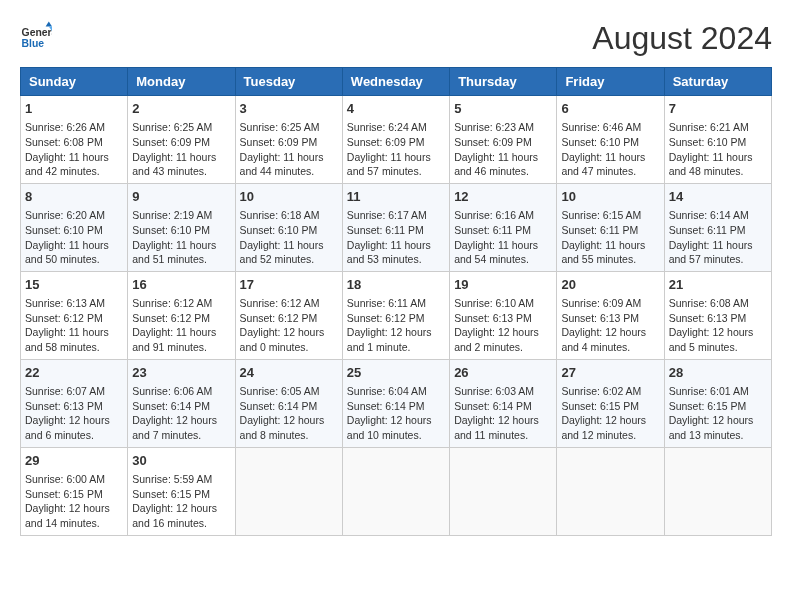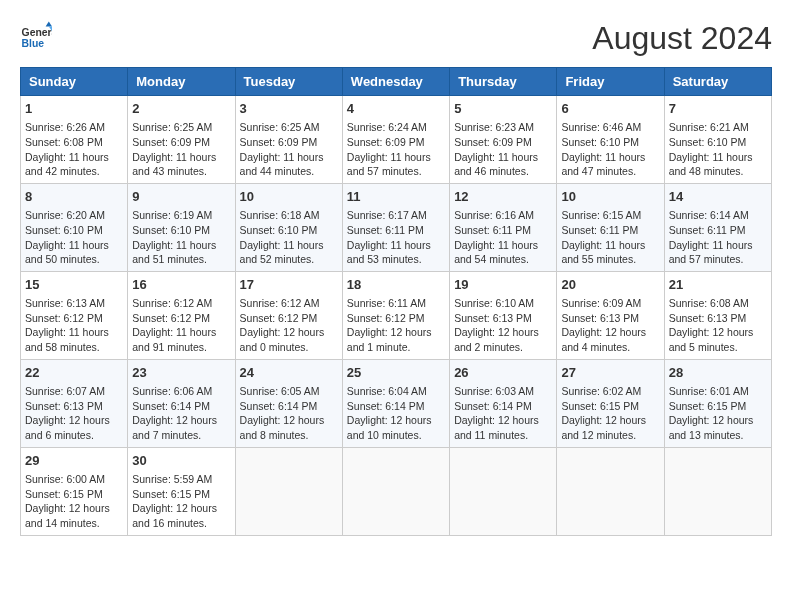--- a/index.html
+++ b/index.html
@@ -160,21 +160,21 @@
       <tr>
         <td>
           <span class="day-num">8</span>
           <div>Sunrise: 6:20 AM</div>
           <div>Sunset: 6:10 PM</div>
           <div>Daylight: 11 hours</div>
           <div>and 50 minutes.</div>
         </td>
         <td>
           <span class="day-num">9</span>
-          <div>Sunrise: 6:19 AM</div>
+          <div>Sunrise: 2:19 AM</div>
           <div>Sunset: 6:10 PM</div>
           <div>Daylight: 11 hours</div>
           <div>and 51 minutes.</div>
         </td>
         <td>
           <span class="day-num">10</span>
           <div>Sunrise: 6:18 AM</div>
           <div>Sunset: 6:10 PM</div>
           <div>Daylight: 11 hours</div>
           <div>and 52 minutes.</div>

